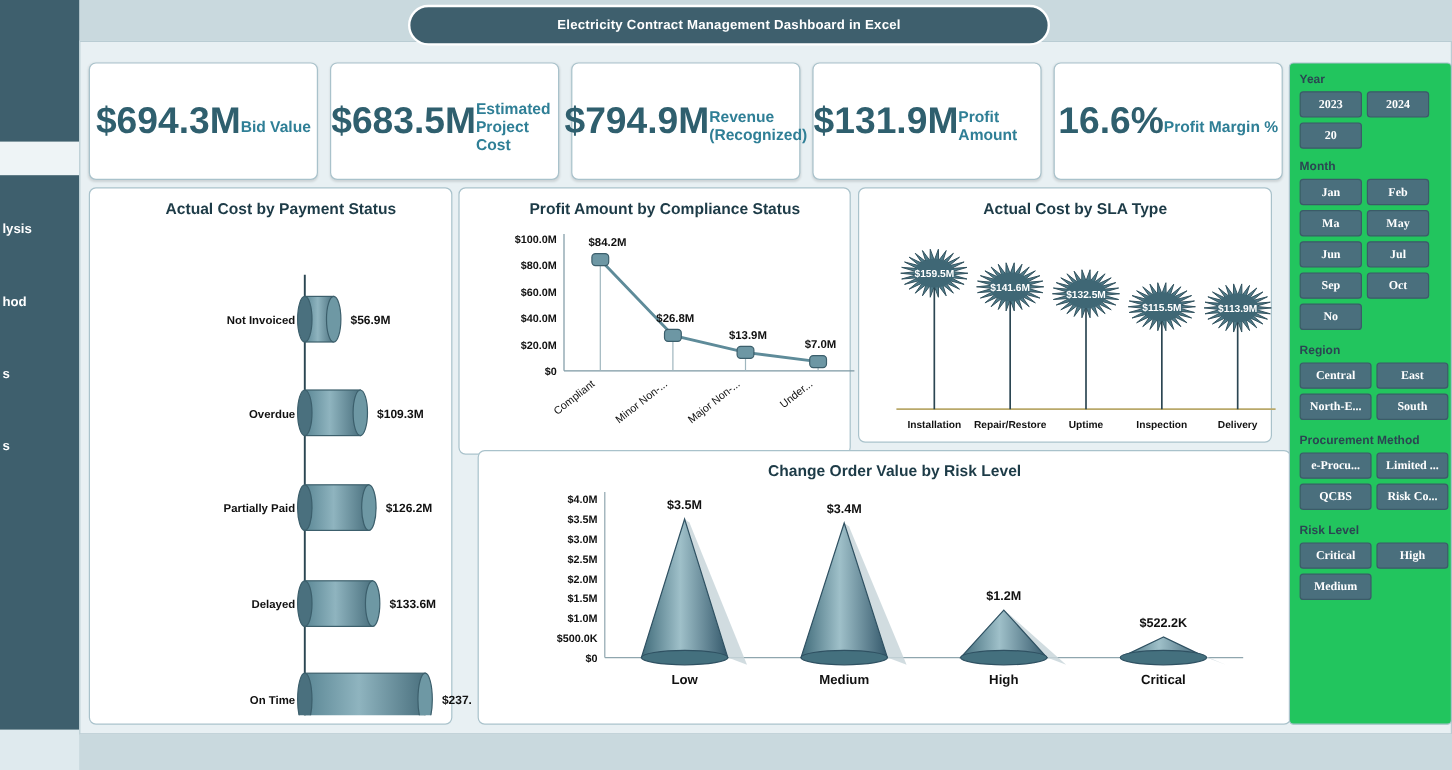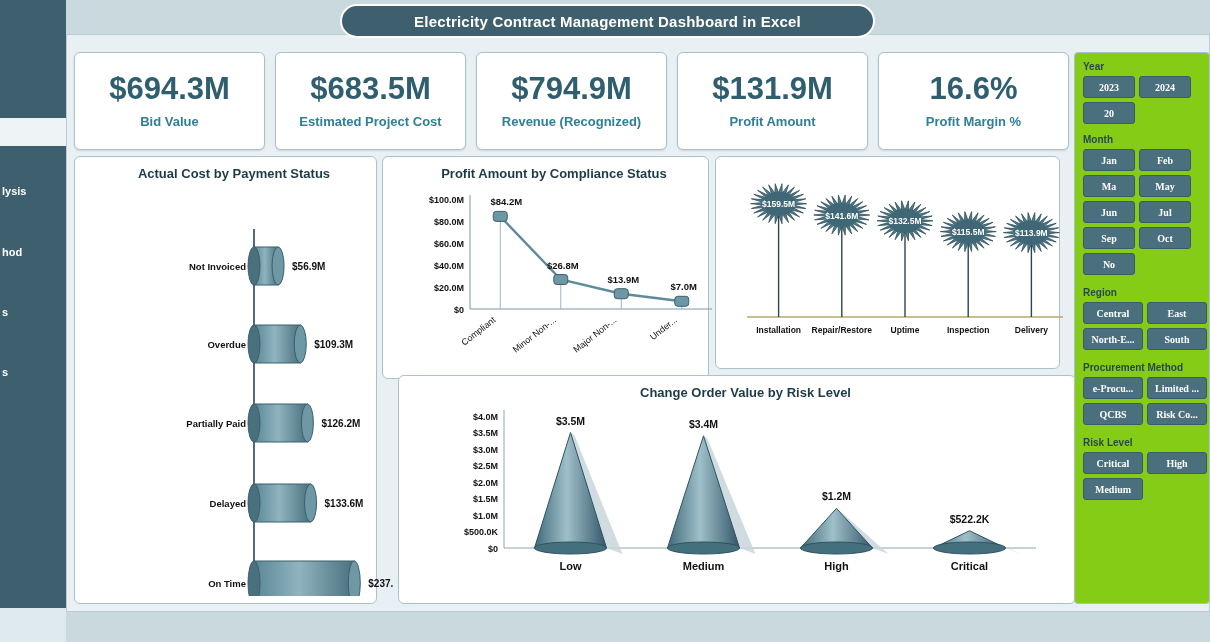--- a/index.html
+++ b/index.html
@@ -17,45 +17,45 @@
 
   .canvas{position:absolute;left:66px;top:34px;width:1144px;height:578px;background:#e8f0f3;border:1px solid #b9ccd3;box-sizing:border-box;}
 
   
   .title-bar{
     position:absolute;left:340px;top:4px;width:535px;height:34px;
     background:#3e5f6d;border-radius:18px;border:2px solid #ffffff;
     display:flex;align-items:center;justify-content:center;
     box-sizing:border-box;
   }
-  .title-bar span{color:#ffffff;font-size:15px;font-weight:bold;letter-spacing:.2px;}
+  .title-bar span{color:#ffffff;font-size:11px;font-weight:bold;letter-spacing:.2px;}
 
   
   .kpi-row{position:absolute;left:74px;top:52px;display:flex;gap:10px;}
   .kpi{
     width:189px;height:96px;background:#ffffff;border:1px solid #a9c2cb;border-radius:6px;
-    display:flex;flex-direction:column;align-items:center;justify-content:center;
+    display:flex;flex-direction:row;align-items:center;justify-content:center;
     box-shadow:0 1px 2px rgba(0,0,0,.12);
   }
   .kpi .val{font-size:31px;font-weight:bold;color:#2f5f6e;line-height:1.05;}
   .kpi .lbl{font-size:13px;font-weight:bold;color:#2f7f96;margin-top:8px;}
 
   
   .panel{position:absolute;background:#ffffff;border:1px solid #a9c2cb;border-radius:6px;box-sizing:border-box;padding-left:17px;}
   .panel-title{width:100%;text-align:center;font-size:13px;font-weight:bold;color:#1d3b47;margin-top:9px;}
 
   #panel-payment{left:74px;top:156px;width:303px;height:448px;}
   #panel-compliance{left:382px;top:156px;width:327px;height:223px;}
   #panel-sla{left:715px;top:156px;width:345px;height:213px;}
   #panel-risk{left:398px;top:375px;width:678px;height:229px;}
 
   svg{display:block;}
 
   
-  .slicers{position:absolute;left:1074px;top:52px;width:136px;height:552px;background:#84cc16;border:1px solid #a9c2cb;border-radius:4px;box-sizing:border-box;overflow:hidden;}
+  .slicers{position:absolute;left:1074px;top:52px;width:136px;height:552px;background:#22c55e;border:1px solid #a9c2cb;border-radius:4px;box-sizing:border-box;overflow:hidden;}
   .sl-head{font-size:10px;font-weight:bold;color:#2b4652;margin:8px 0 4px 8px;}
   .sl-grid{display:flex;flex-wrap:wrap;gap:4px;margin-left:8px;font-family:Liberation Serif, serif;}
   .sl-btn{
     background:#4a6f7d;color:#ffffff;font-size:10px;font-weight:bold;
     border:1px solid #3b5b68;border-radius:3px;
     height:22px;min-width:52px;padding:0 6px;
     display:flex;align-items:center;justify-content:center;
     box-sizing:border-box;white-space:nowrap;overflow:hidden;
   }
   .sl-btn.wide{min-width:60px;}
@@ -164,20 +164,21 @@
       <rect x="214.25" y="107.71" width="14" height="10" rx="3" fill="#6d97a4" stroke="#3c5f6c" stroke-width="1"></rect>
       <text x="223.25" y="101.71" font-size="9.5" font-family="&quot;Liberation Sans&quot;, sans-serif" font-weight="bold" text-anchor="middle" fill="#111">$13.9M</text>
       <text x="217.25" y="140" font-size="9" font-family="&quot;Liberation Sans&quot;, sans-serif" font-weight="normal" text-anchor="end" fill="#111" transform="rotate(-38 217.25 140)">Major Non-...</text>
       <rect x="274.75" y="115.3" width="14" height="10" rx="3" fill="#6d97a4" stroke="#3c5f6c" stroke-width="1"></rect>
       <text x="283.75" y="109.3" font-size="9.5" font-family="&quot;Liberation Sans&quot;, sans-serif" font-weight="bold" text-anchor="middle" fill="#111">$7.0M</text>
       <text x="277.75" y="140" font-size="9" font-family="&quot;Liberation Sans&quot;, sans-serif" font-weight="normal" text-anchor="end" fill="#111" transform="rotate(-38 277.75 140)">Under...</text>
     </svg>
 </div>
 
 <div class="panel" id="panel-sla">
+  <div class="panel-title">Actual Cost by SLA Type</div>
   <svg id="svg-sla" width="343" height="180" viewBox="0 0 343 180">
       <line x1="14" y1="160" x2="330" y2="160" stroke="#b9a86a" stroke-width="1.4"></line>
       <line x1="45.6" y1="46.67058823529412" x2="45.6" y2="160" stroke="#2b4652" stroke-width="1.4"></line>
       <polygon points="73.6,46.7 60.5,48.0 72.8,51.5 59.6,50.5 70.4,56.0 57.9,52.8 66.6,60.0 55.5,54.8 61.5,63.3 52.6,56.2 55.5,65.5 49.2,57.2 49.0,66.7 45.6,57.5 42.2,66.7 42.0,57.2 35.7,65.5 38.6,56.2 29.7,63.3 35.7,54.8 24.6,60.0 33.3,52.8 20.8,56.0 31.6,50.5 18.4,51.5 30.7,48.0 17.6,46.7 30.7,45.4 18.4,41.8 31.6,42.8 20.8,37.3 33.3,40.5 24.6,33.3 35.7,38.6 29.7,30.1 38.6,37.1 35.7,27.8 42.0,36.2 42.2,26.7 45.6,35.9 49.0,26.7 49.2,36.2 55.5,27.8 52.6,37.1 61.5,30.1 55.5,38.6 66.6,33.3 57.9,40.5 70.4,37.3 59.6,42.8 72.8,41.8 60.5,45.4" fill="#4f7a88" stroke="#2f4f5c" stroke-width="0.8"></polygon>
       <ellipse cx="45.6" cy="46.67058823529412" rx="17" ry="12" fill="#3f6775"></ellipse>
       <text x="45.6" y="50.17058823529412" font-size="8.5" font-family="&quot;Liberation Sans&quot;, sans-serif" font-weight="bold" text-anchor="middle" fill="#ffffff">$159.5M</text>
       <text x="45.6" y="176" font-size="8.5" font-family="&quot;Liberation Sans&quot;, sans-serif" font-weight="bold" text-anchor="middle" fill="#111">Installation</text>
       <line x1="108.80000000000001" y1="58.042352941176475" x2="108.80000000000001" y2="160" stroke="#2b4652" stroke-width="1.4"></line>
       <polygon points="136.8,58.0 123.7,59.3 136.0,62.9 122.8,61.9 133.6,67.4 121.1,64.2 129.8,71.4 118.7,66.1 124.7,74.6 115.8,67.6 118.7,76.9 112.4,68.5 112.2,78.1 108.8,68.8 105.4,78.1 105.2,68.5 98.9,76.9 101.8,67.6 92.9,74.6 98.9,66.1 87.8,71.4 96.5,64.2 84.0,67.4 94.8,61.9 81.6,62.9 93.9,59.3 80.8,58.0 93.9,56.7 81.6,53.2 94.8,54.2 84.0,48.7 96.5,51.9 87.8,44.7 98.9,50.0 92.9,41.5 101.8,48.5 98.9,39.2 105.2,47.6 105.4,38.0 108.8,47.2 112.2,38.0 112.4,47.6 118.7,39.2 115.8,48.5 124.7,41.5 118.7,50.0 129.8,44.7 121.1,51.9 133.6,48.7 122.8,54.2 136.0,53.2 123.7,56.7" fill="#4f7a88" stroke="#2f4f5c" stroke-width="0.8"></polygon>
       <ellipse cx="108.80000000000001" cy="58.042352941176475" rx="17" ry="12" fill="#3f6775"></ellipse>

